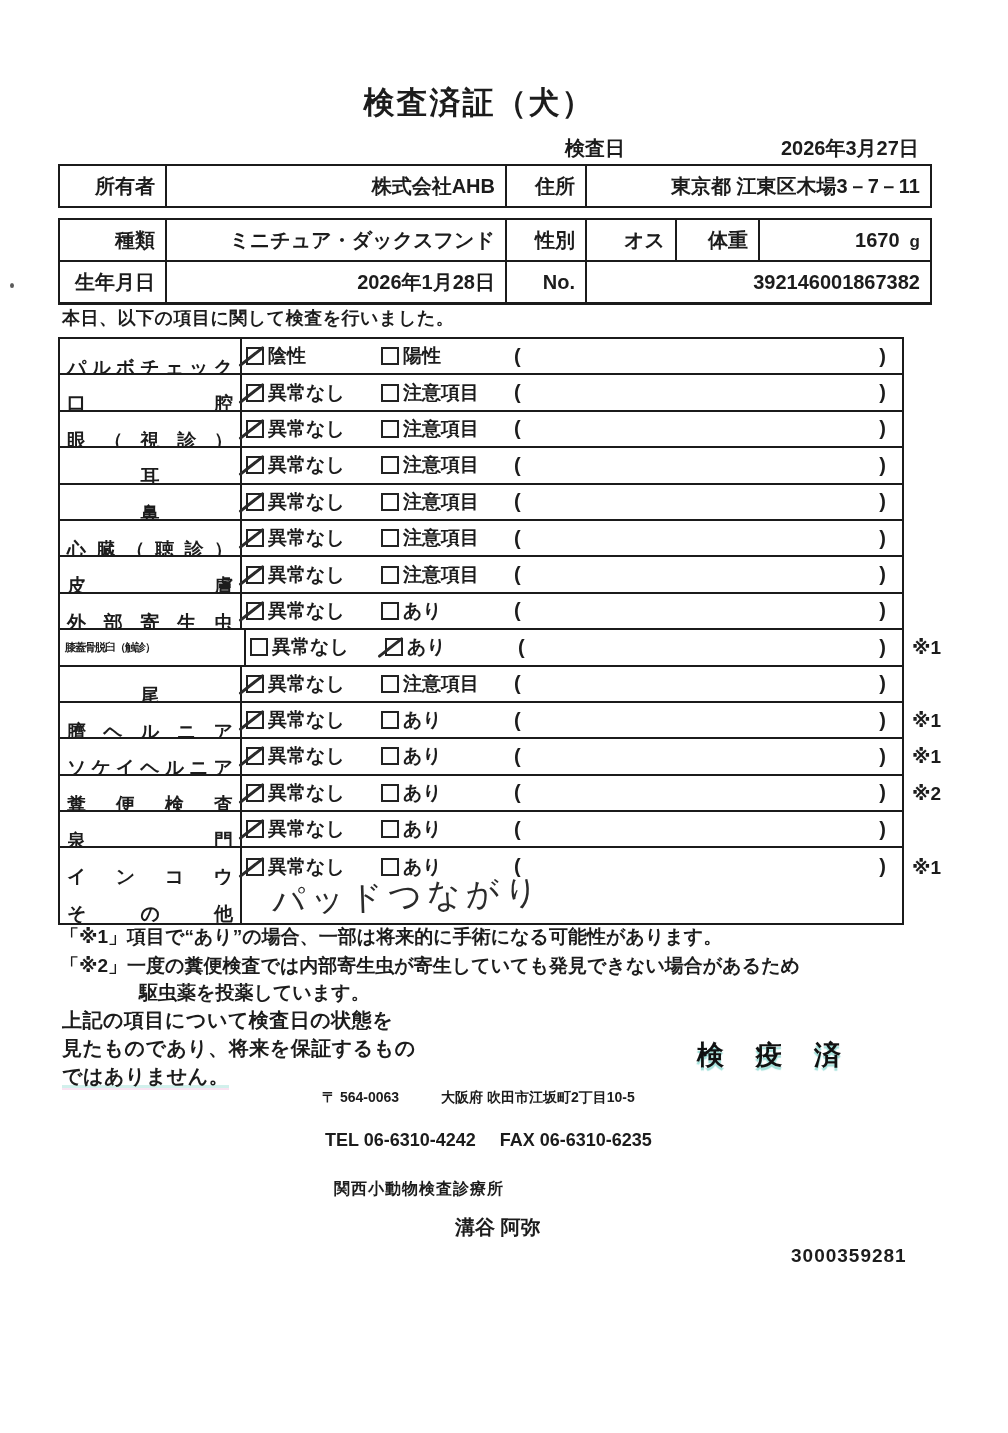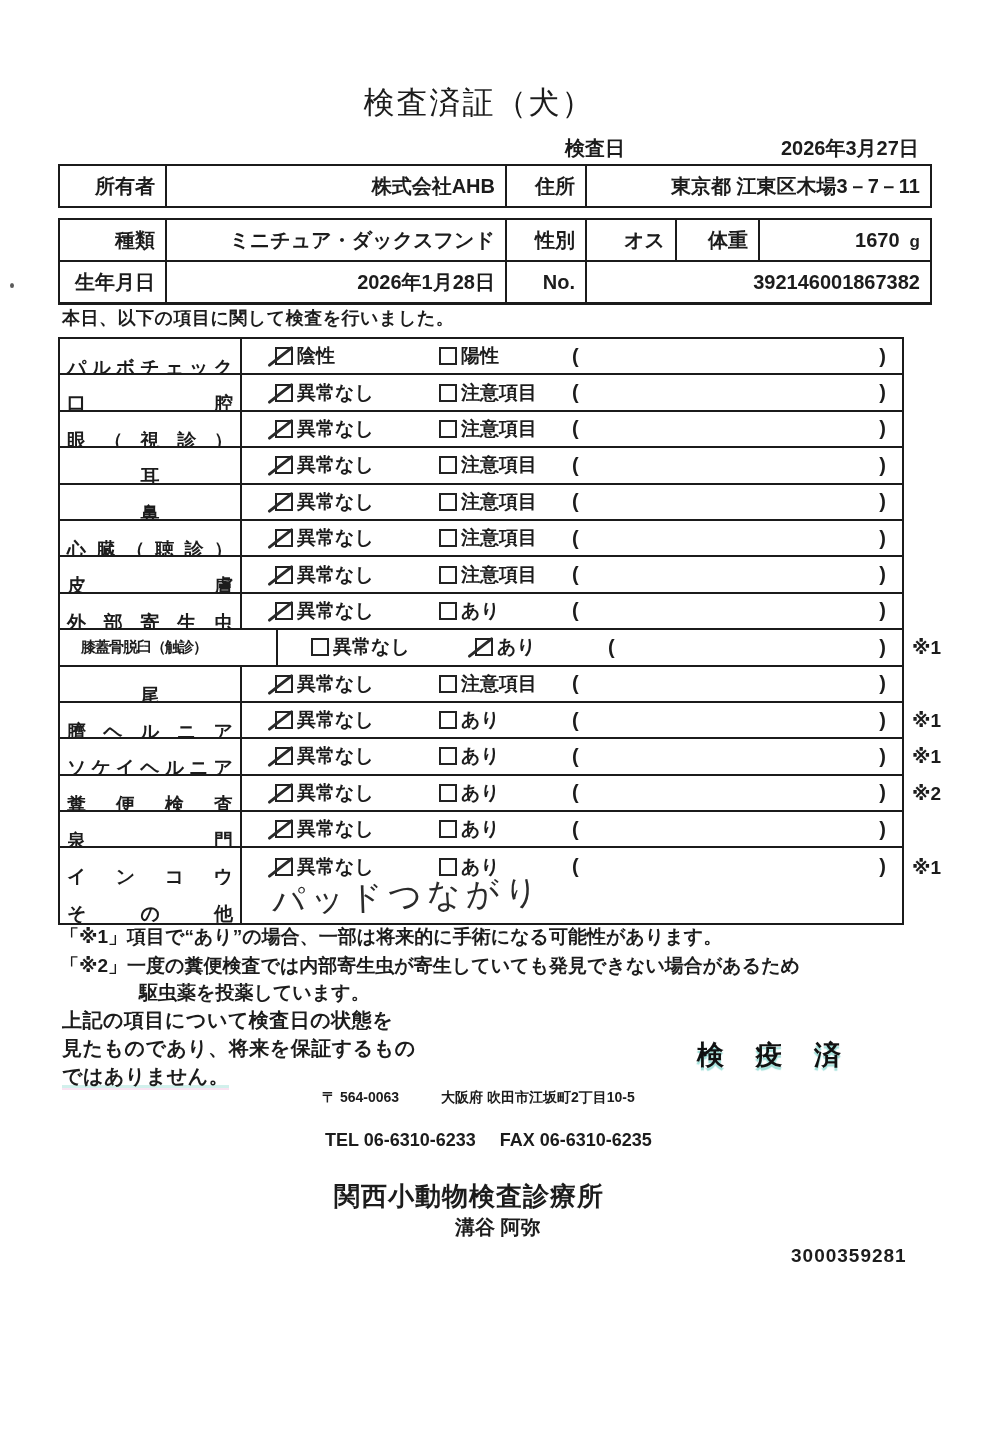--- a/index.html
+++ b/index.html
@@ -9,21 +9,21 @@
     margin:0 auto;
     background:#ffffff;
     font-family:"Liberation Sans","DejaVu Sans",sans-serif;
     color:#1c1c1c;
     overflow:hidden;
   }
   .abs{position:absolute;}
   
   .title{
     top:82px;left:58px;width:842px;
-    text-align:center;font-size:31px;font-weight:400;letter-spacing:2px;
+    text-align:center;font-size:31px;font-weight:700;letter-spacing:2px;
   }
   .date-label{top:135px;left:565px;font-size:20px;font-weight:700;}
   .date-value{top:135px;left:781px;font-size:20px;font-weight:600;}
   
   table.info{border-collapse:collapse;table-layout:fixed;}
   table.info td{
     border:2px solid #1b1b1b;
     font-size:20px;font-weight:600;
     padding:0 10px;height:40px;
     overflow:hidden;white-space:nowrap;text-align:right;
@@ -49,23 +49,23 @@
   .ilabel{
     width:166px;flex:none;border-right:2px solid #1b1b1b;
     font-size:19px;font-weight:700;
     padding:12px 7px;box-sizing:content-box;
     display:block;line-height:34px;
     white-space:nowrap;overflow:hidden;
   }
   .ilabel.al-justify{text-align:justify;text-align-last:justify;}
   .ilabel.al-center{text-align:center;}
   .ilabel.al-left{text-align:left;}
-  .ilabel.small{font-size:15px;letter-spacing:-1px;padding:0 21px;width:174px;}
+  .ilabel.small{font-size:11px;letter-spacing:-1px;padding:0 5px;width:174px;}
   .icontent{flex:1;display:flex;align-items:center;}
-  .opt{display:flex;align-items:center;width:135px;flex:none;padding-left:4px;box-sizing:border-box;margin-left:29px;}
+  .opt{display:flex;align-items:center;width:135px;flex:none;padding-left:4px;box-sizing:border-box;}
   .optlabel{font-size:19px;font-weight:700;margin-left:4px;white-space:nowrap;}
   .cb{
     position:relative;width:14px;height:14px;flex:none;
     border:2px solid #222;background:#fff;display:inline-block;
   }
   .cb .slash{display:none;}
   .cb.checked .slash{
     display:block;position:absolute;
     width:31px;height:3px;background:#2a2a2a;border-radius:2px;
     left:-12px;top:6px;transform:rotate(-38deg);
@@ -97,21 +97,21 @@
   .stamp{
     top:1037px;left:697px;font-size:27px;font-weight:600;letter-spacing:12px;
     white-space:nowrap;color:#111;
     text-shadow:0 3px 1px rgba(111,208,196,.65);
   }
   
   .addr{top:1089px;left:322px;font-size:14px;font-weight:700;white-space:nowrap;}
   .addr .gap{margin-left:42px;}
   .telfax{top:1130px;left:325px;font-size:18px;font-weight:600;white-space:nowrap;}
   .telfax .gap{margin-left:24px;}
-  .clinic-name{top:1179px;left:302px;font-size:26px;font-weight:700;letter-spacing:1px;white-space:nowrap;padding-left:32px;}
+  .clinic-name{top:1179px;left:302px;font-size:16px;font-weight:700;letter-spacing:1px;white-space:nowrap;padding-left:32px;}
   .examiner{top:1214px;left:455px;font-size:20px;font-weight:700;white-space:nowrap;}
   .serial{top:1245px;left:763px;font-size:19px;font-weight:600;letter-spacing:1px;margin-left:28px;}
   
   .scan-dot{top:283px;left:10px;width:4px;height:5px;background:#5a5a5a;border-radius:50%;}
 </style>
 </head>
 <body>
 
 <div class="page">
 
@@ -499,20 +499,20 @@
   <div class="abs disc d2">見たものであり、将来を保証するもの</div>
   <div class="abs disc d1">上記の項目について検査日の状態を</div>
   <div class="abs disc d3">ではありません。</div>
 
   <div class="abs stamp">検 疫 済</div>
 
   <div class="abs addr">
     <span>〒 564-0063</span><span class="gap">大阪府 吹田市江坂町2丁目10-5</span>
   </div>
   <div class="abs telfax">
-    <span>TEL 06-6310-6233</span><span class="gap">FAX 06-6310-6235</span>
+    <span>TEL 06-6310-4242</span><span class="gap">FAX 06-6310-6235</span>
   </div>
   <div class="abs clinic-name">関西小動物検査診療所</div>
   <div class="abs examiner">溝谷 阿弥</div>
   <div class="abs serial">3000359281</div>
 
   <div class="abs scan-dot"></div>
 </div>
 
 </body></html>

